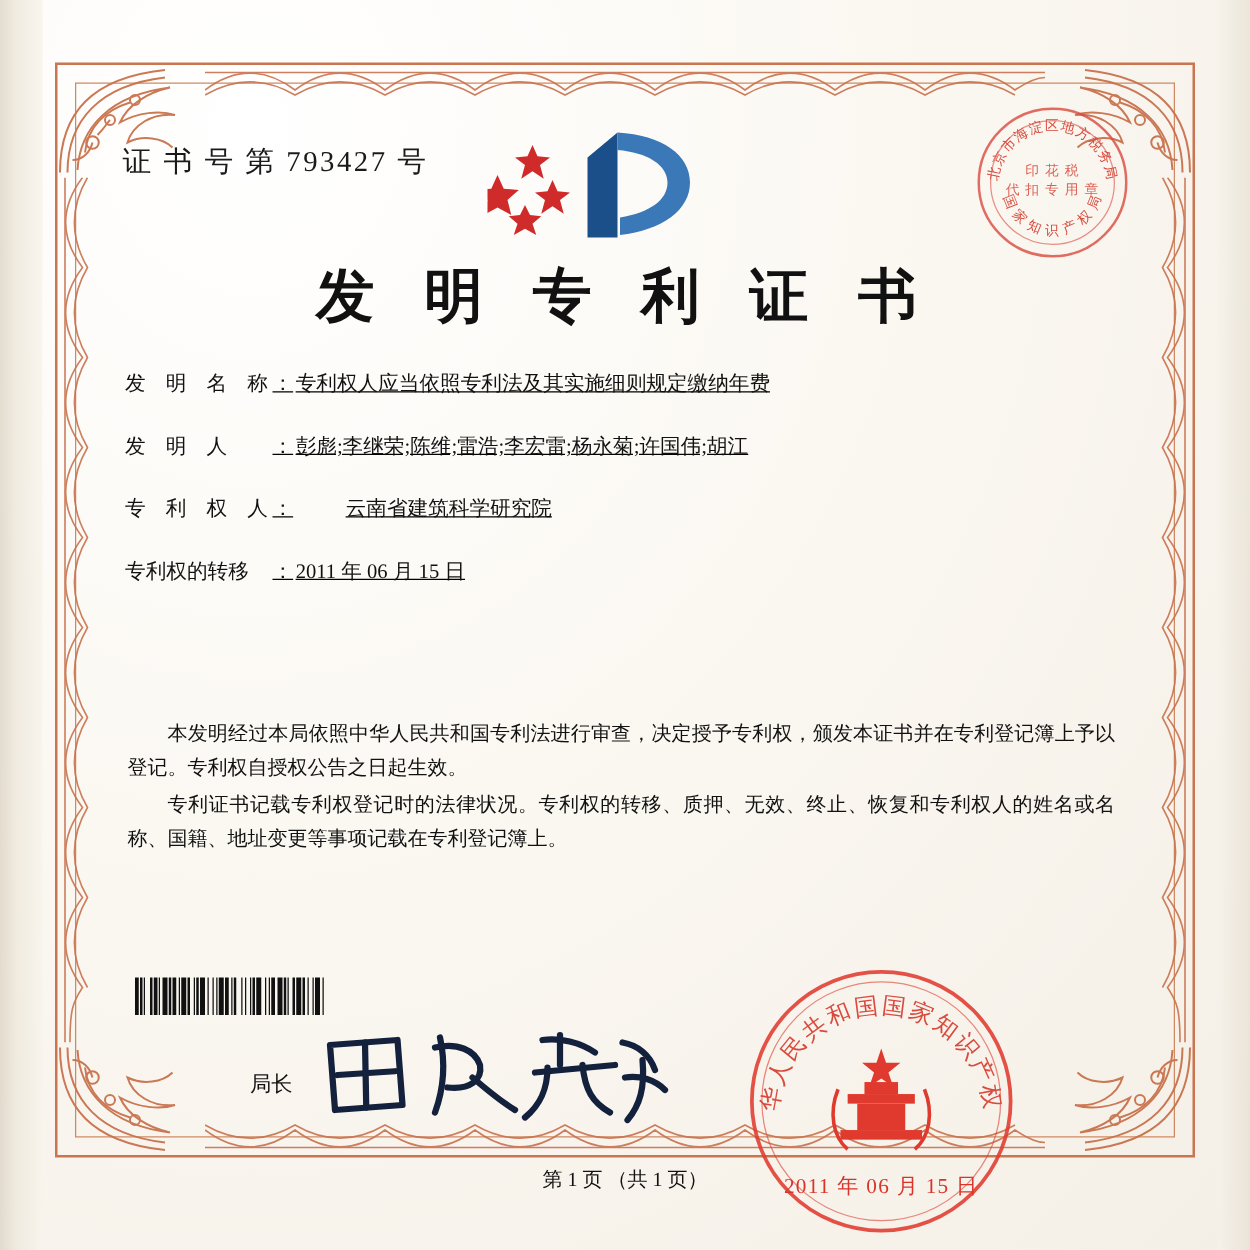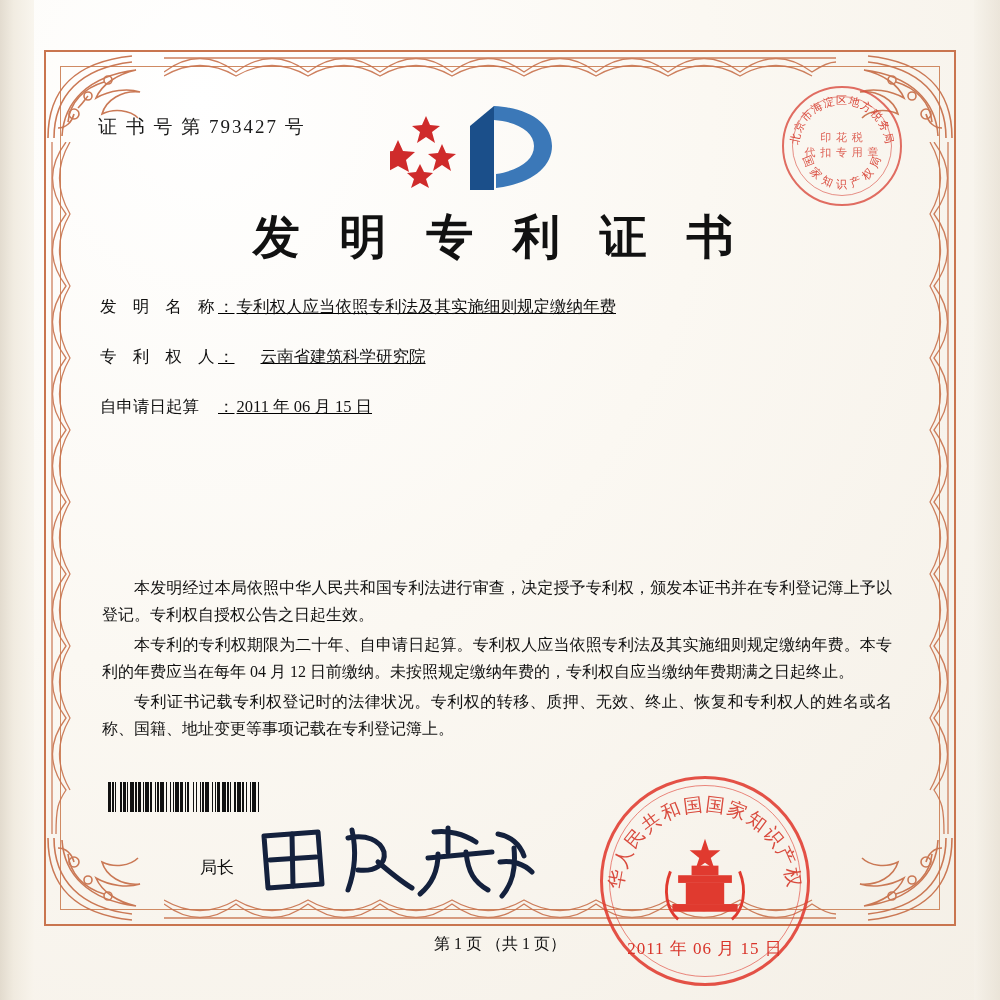--- a/index.html
+++ b/index.html
@@ -76,21 +76,21 @@
   
   .content {
     position: absolute;
     left: 60px; top: 66px;
     width: 880px; height: 844px;
   }
 
   .cert-no {
     position: absolute;
     left: 38px; top: 48px;
-    font-size: 19px;
+    font-size: 23px;
     letter-spacing: 2px;
     color: #1a1a1a;
   }
 
   
   .logo {
     position: absolute;
     left: 330px; top: 32px;
     width: 180px; height: 100px;
   }
@@ -161,21 +161,21 @@
     letter-spacing: 6px;
   }
   .label-plain {
     display: inline-block;
     width: 118px;
   }
   .field-value {
     flex: 1 1 auto;
     padding-left: 2px;
   }
-  .field-value .line2 { display: block; margin-left: 24px; }
+  .field-value .line2 { display: block; margin-left: 40px; }
 
   .body-text {
     position: absolute;
     left: 42px; top: 508px;
     width: 790px;
     font-size: 16px;
     line-height: 27px;
     color: #111;
     text-align: justify;
   }
@@ -371,34 +371,37 @@
   </div>
 
   <div class="title">发 明 专 利 证 书</div>
 
   <div class="fields">
     <div class="field-row">
       <span class="field-label"><span class="label-spread">发 明 名 称</span><span>：</span></span>
       <span class="field-value">专利权人应当依照专利法及其实施细则规定缴纳年费</span>
     </div>
     <div class="field-row">
+      <span class="field-label"><span class="label-spread">发    明    人</span><span>：</span></span>
+      <span class="field-value">彭彪;李继荣;陈维;雷浩;李宏雷;杨永菊;许国伟;胡江</span>
+    </div>
+    <div class="field-row">
       <span class="field-label"><span class="label-spread">专 利 权 人</span><span>：</span></span>
       <span class="field-value">
         <span class="line2">云南省建筑科学研究院</span>
       </span>
     </div>
     <div class="field-row">
-      <span class="field-label"><span class="label-plain">自申请日起算</span><span>：</span></span>
+      <span class="field-label"><span class="label-plain">专利权的转移</span><span>：</span></span>
       <span class="field-value">2011 年 06 月 15 日</span>
     </div>
   </div>
 
   <div class="body-text">
     <p>本发明经过本局依照中华人民共和国专利法进行审查，决定授予专利权，颁发本证书并在专利登记簿上予以登记。专利权自授权公告之日起生效。</p>
-    <p>本专利的专利权期限为二十年、自申请日起算。专利权人应当依照专利法及其实施细则规定缴纳年费。本专利的年费应当在每年 04 月 12 日前缴纳。未按照规定缴纳年费的，专利权自应当缴纳年费期满之日起终止。</p>
     <p>专利证书记载专利权登记时的法律状况。专利权的转移、质押、无效、终止、恢复和专利权人的姓名或名称、国籍、地址变更等事项记载在专利登记簿上。</p>
   </div>
 
   <div class="barcode" id="barcode">
       <i style="width: 3px; background: rgb(17, 17, 17);"></i>
       <i style="width: 1px; background: transparent;"></i>
       <i style="width: 2px; background: rgb(17, 17, 17);"></i>
       <i style="width: 1px; background: transparent;"></i>
       <i style="width: 1px; background: rgb(17, 17, 17);"></i>
       <i style="width: 4px; background: transparent;"></i>

